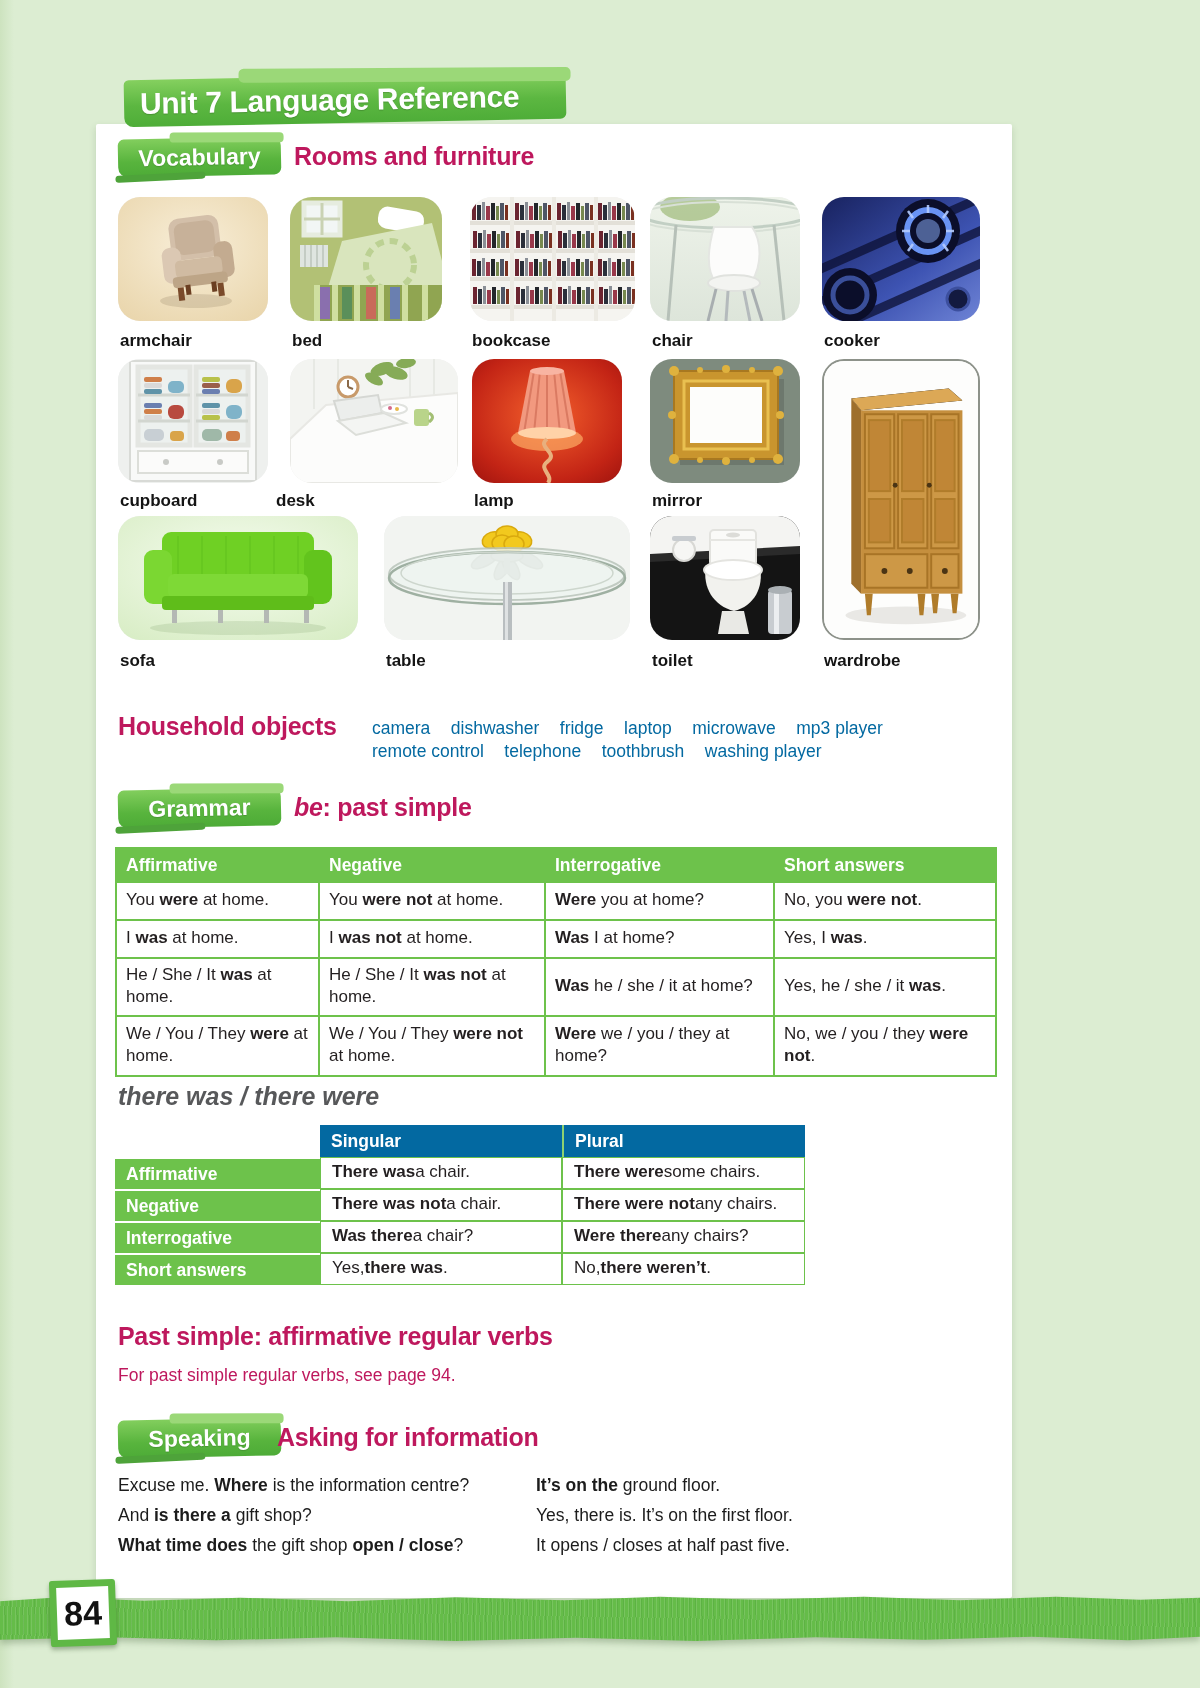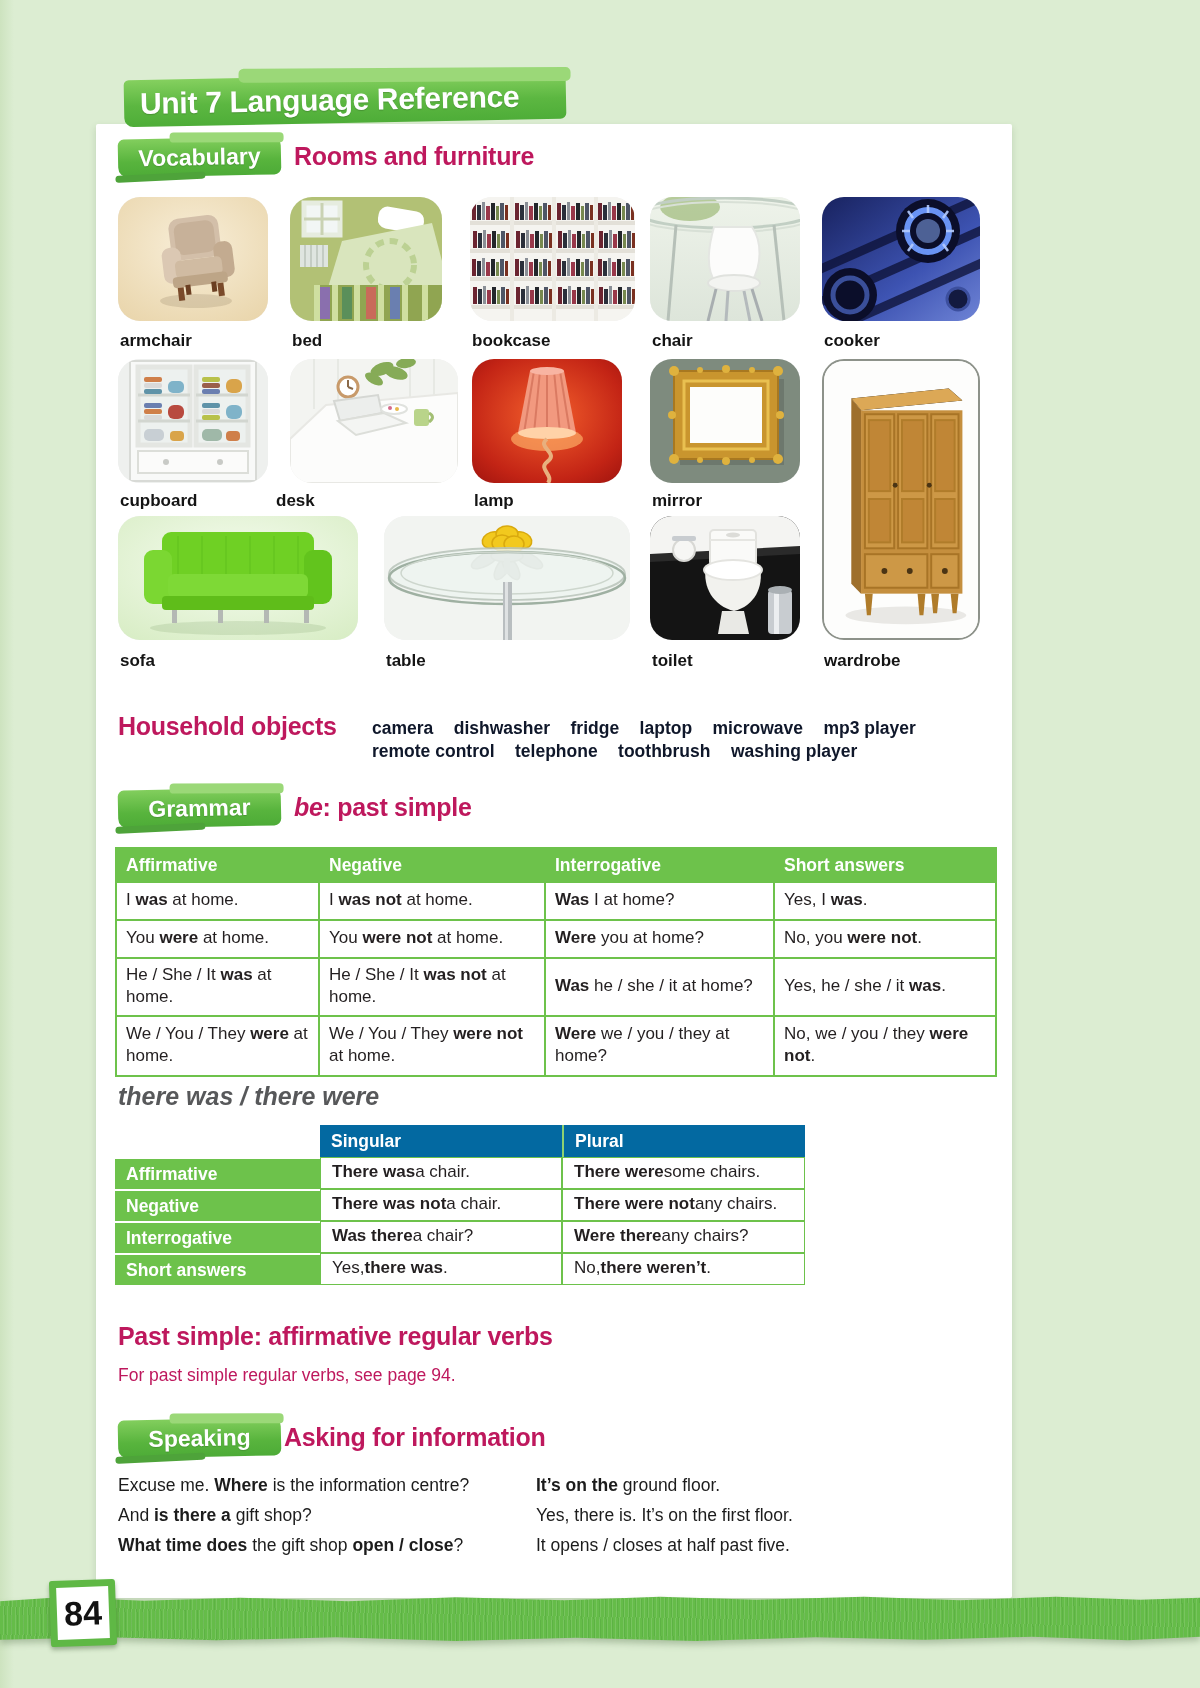--- a/index.html
+++ b/index.html
@@ -52,21 +52,21 @@
   .h-section { position:absolute; font-size:25px; font-weight:bold; color:#be185d; letter-spacing:-0.3px; }
   .h-sub { position:absolute; font-size:25px; font-weight:bold; font-style:italic; color:#57585a; }
 
   
   .tile { position:absolute; border-radius:22px; overflow:hidden; background:#eee; }
   .tile svg { display:block; width:100%; height:100%; }
   .tile.outlined { border:2px solid #8d928a; box-sizing:border-box; }
   .vlabel { position:absolute; font-size:17px; font-weight:bold; color:#141414; }
 
   
-  .hword { display:inline-block; margin-right:16px; font-size:17.5px; font-weight:bold; color:#0f172a; }
+  .hword { display:inline-block; margin-right:16px; font-size:17.5px; font-weight:normal; color:#0369a1; }
 
   
   table.gt1 { position:absolute; left:19px; top:723px; width:880px; border-collapse:collapse; table-layout:fixed;
               border:2px solid #6dc24b; font-size:17px; color:#231f20; }
   table.gt1 th { background:#6dc24b; color:#fff; font-size:17.5px; text-align:left; padding:4px 9px; height:24px;
                  border:2px solid #6dc24b; border-left:2px solid #8ed271; }
   table.gt1 th:first-child { border-left:2px solid #6dc24b; }
   table.gt1 td { border:2px solid #6dc24b; background:#fff; padding:3px 9px 5px 9px; vertical-align:middle; line-height:1.28; }
   table.gt1 tbody tr:nth-child(1) td, table.gt1 tbody tr:nth-child(2) td { height:28px; }
   table.gt1 tbody tr:nth-child(3) td { height:48px; }
@@ -555,30 +555,30 @@
       <thead>
         <tr>
           <th>Affirmative</th>
           <th>Negative</th>
           <th>Interrogative</th>
           <th>Short answers</th>
         </tr>
       </thead>
       <tbody>
         <tr>
+          <td>You <b>were</b> at home.</td>
+          <td>You <b>were not</b> at home.</td>
+          <td><b>Were</b> you at home?</td>
+          <td>No, you <b>were not</b>.</td>
+        </tr>
+        <tr>
           <td>I <b>was</b> at home.</td>
           <td>I <b>was not</b> at home.</td>
           <td><b>Was</b> I at home?</td>
           <td>Yes, I <b>was</b>.</td>
-        </tr>
-        <tr>
-          <td>You <b>were</b> at home.</td>
-          <td>You <b>were not</b> at home.</td>
-          <td><b>Were</b> you at home?</td>
-          <td>No, you <b>were not</b>.</td>
         </tr>
         <tr>
           <td>He / She / It <b>was</b> at home.</td>
           <td>He / She / It <b>was not</b> at home.</td>
           <td><b>Was</b> he / she / it at home?</td>
           <td>Yes, he / she / it <b>was</b>.</td>
         </tr>
         <tr>
           <td>We / You / They <b>were</b> at home.</td>
           <td>We / You / They <b>were not</b> at home.</td>
@@ -611,21 +611,21 @@
       <div class="bcell">Yes, <b>there was</b>.</div>
       <div class="bcell">No, <b>there weren’t</b>.</div>
     </div>
 
     <div class="h-section" style="left:22px; top:1198px;">Past simple: affirmative regular verbs</div>
     <div class="note" style="left:22px; top:1241px;">For past simple regular verbs, see page 94.</div>
 
     <div class="badge" style="left:22px; top:1295px;">
       <span>Speaking</span>
     </div>
-    <div class="h-section" style="left:188px; top:1299px;">Asking for information</div>
+    <div class="h-section" style="left:181px; top:1299px;">Asking for information</div>
 
     <div class="qcol">
       <div class="dline">Excuse me. <b>Where</b> is the information centre?</div>
       <div class="dline">And <b>is there a</b> gift shop?</div>
       <div class="dline"><b>What time does</b> the gift shop <b>open / close</b>?</div>
     </div>
     <div class="acol">
       <div class="dline"><b>It’s on the</b> ground floor.</div>
       <div class="dline">Yes, there is. It’s on the first floor.</div>
       <div class="dline">It opens / closes at half past five.</div>

